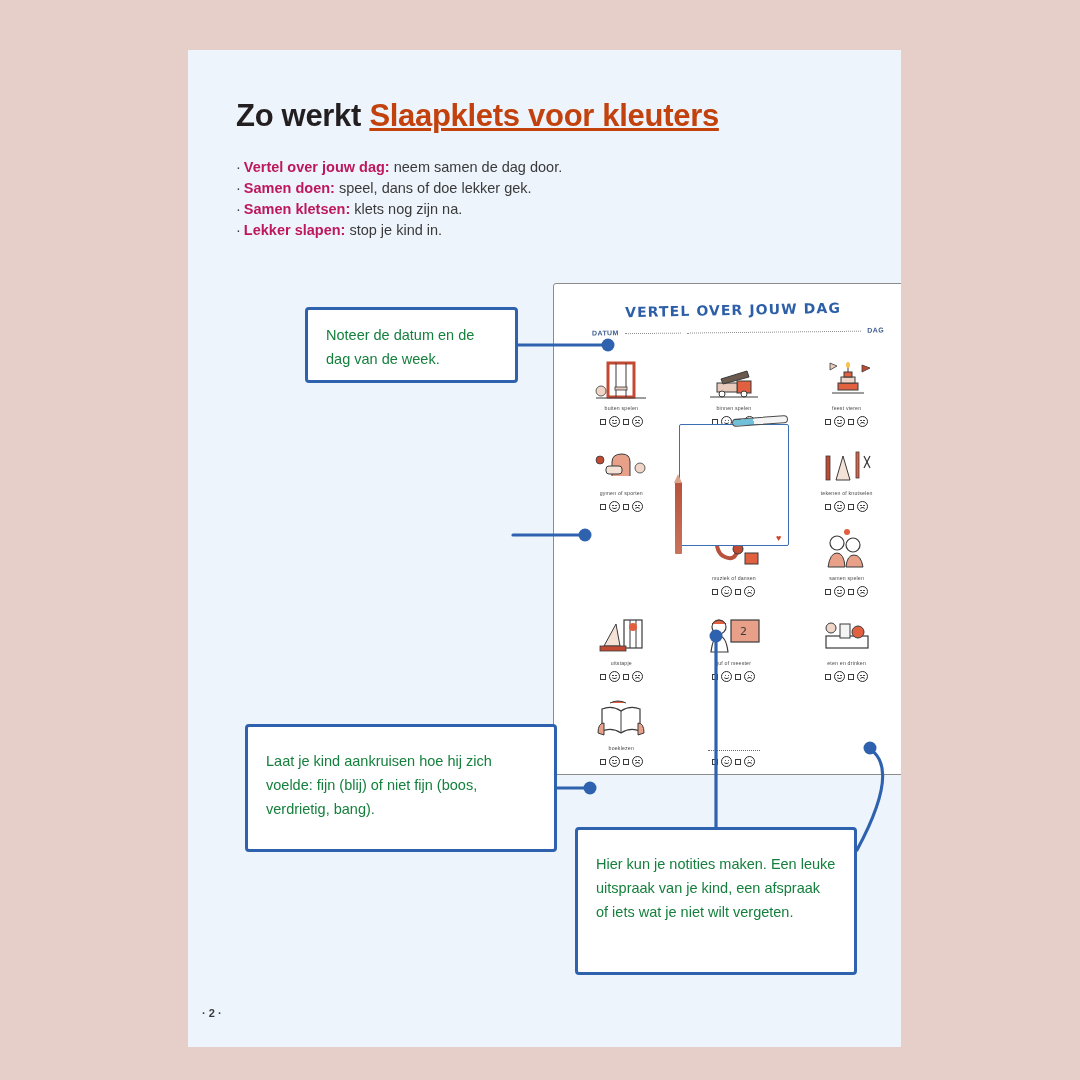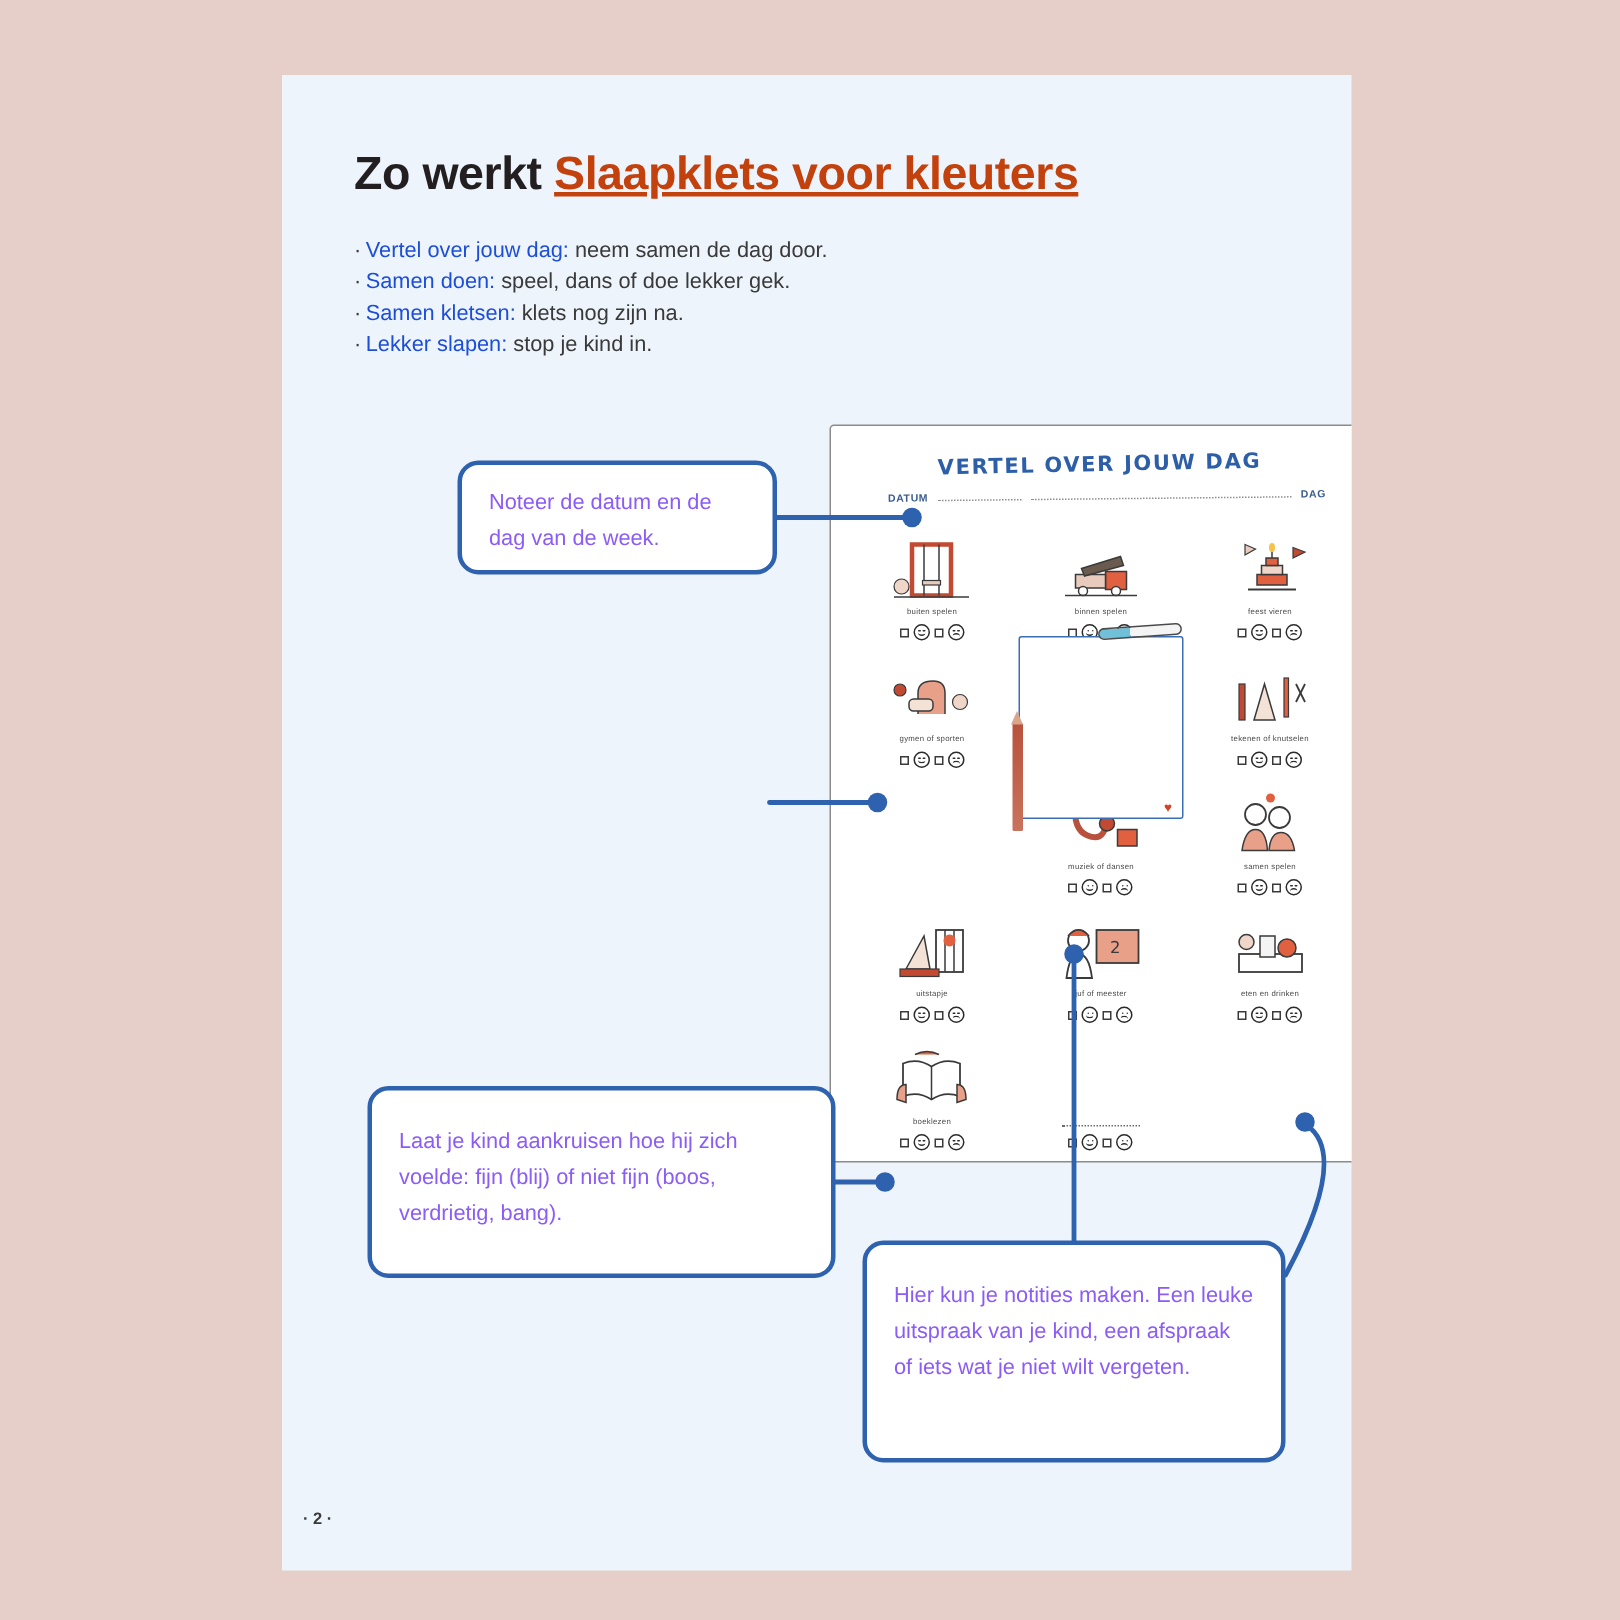--- a/index.html
+++ b/index.html
@@ -37,21 +37,21 @@
     left: 48px; top: 107px;
     width: 440px;
   }
   .bullet {
     font-size: 14.5px;
     line-height: 21px;
     color: #3a3a3a;
     white-space: nowrap;
   }
   .bullet .dot { color: #3a3a3a; margin-right: 3px; }
-  .bullet .b-strong { font-weight: normal; color: #1d4ed8; }
+  .bullet .b-strong { font-weight: bold; color: #be185d; }
 
   
   #page-number {
     position: absolute;
     left: 14px; bottom: 28px;
     font-size: 11px;
     color: #3a3a3a;
     font-weight: bold;
   }
 
@@ -213,22 +213,22 @@
     color: #cf4426;
     font-size: 9px;
     line-height: 8px;
   }
 
   
   .callout {
     position: absolute;
     background: #ffffff;
     border: 3px solid #2f62ae;
-    border-radius: 14px;
-    color: #8b5cf6;
+    border-radius: 4px;
+    color: #15803d;
     font-size: 14.5px;
     line-height: 24px;
     padding: 14px 18px;
     z-index: 5;
   }
   #callout-date    { left: 117px; top: 257px; width: 213px; height: 76px; padding-top: 13px; }
   #callout-left    { left:  57px; top: 410px; width: 268px; height: 148px; padding-top: 22px; }
   #callout-mood    { left:  57px; top: 674px; width: 312px; height: 128px; padding-top: 22px; }
   #callout-notes   { left: 387px; top: 777px; width: 282px; height: 148px; padding-top: 22px; }
 

